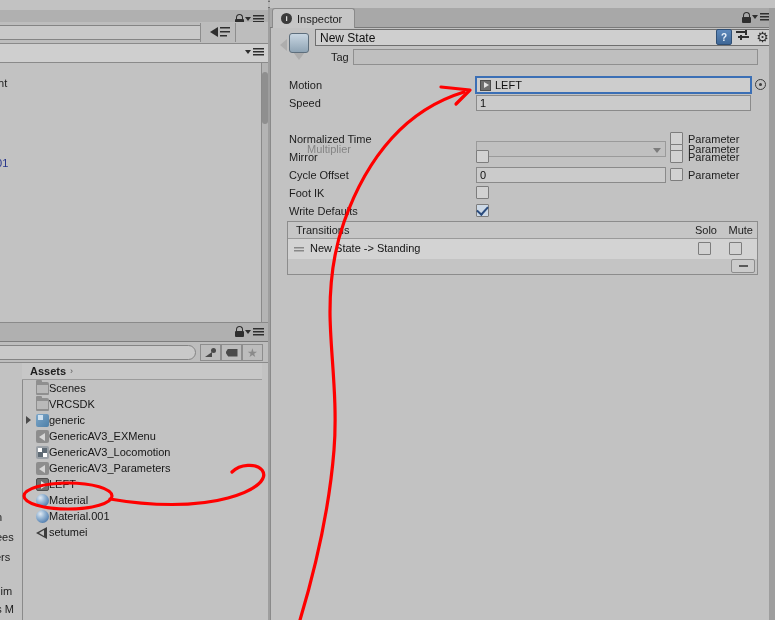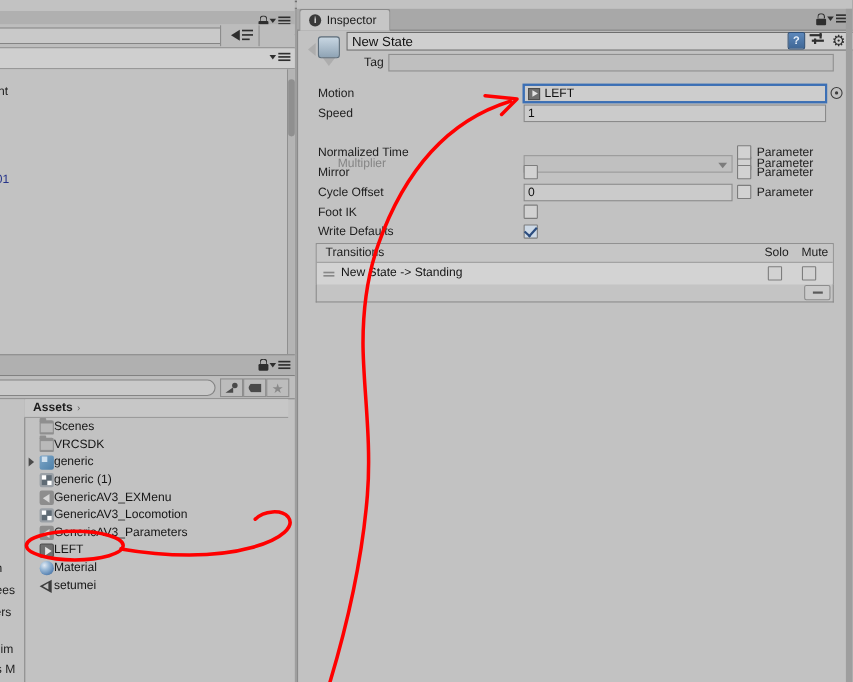--- a/index.html
+++ b/index.html
@@ -299,42 +299,42 @@
       <div class="asset-row">
         <span class="a-ico ico-folder"></span>
         <span class="a-label">VRCSDK</span>
       </div>
       <div class="asset-row">
         <span class="twisty"></span>
         <span class="a-ico ico-prefab"></span>
         <span class="a-label">generic</span>
       </div>
       <div class="asset-row">
-        <span class="a-ico ico-anim-ctrl"></span>
-        <span class="a-label">generic (1)</span>
-      </div>
-      <div class="asset-row">
         <span class="a-ico ico-scriptobj"></span>
         <span class="a-label">GenericAV3_EXMenu</span>
       </div>
       <div class="asset-row">
         <span class="a-ico ico-anim-ctrl"></span>
         <span class="a-label">GenericAV3_Locomotion</span>
       </div>
       <div class="asset-row">
         <span class="a-ico ico-scriptobj"></span>
         <span class="a-label">GenericAV3_Parameters</span>
       </div>
       <div class="asset-row">
         <span class="a-ico ico-anim-clip"></span>
         <span class="a-label">LEFT</span>
       </div>
       <div class="asset-row">
         <span class="a-ico ico-material"></span>
         <span class="a-label">Material</span>
+      </div>
+      <div class="asset-row">
+        <span class="a-ico ico-material"></span>
+        <span class="a-label">Material.001</span>
       </div>
       <div class="asset-row">
         <span class="a-ico ico-scene"></span>
         <span class="a-label">setumei</span>
       </div>
     </div>
 
   <div id="inspector" class="abs"></div>
 
   <div id="insp-tabbar" class="abs">

